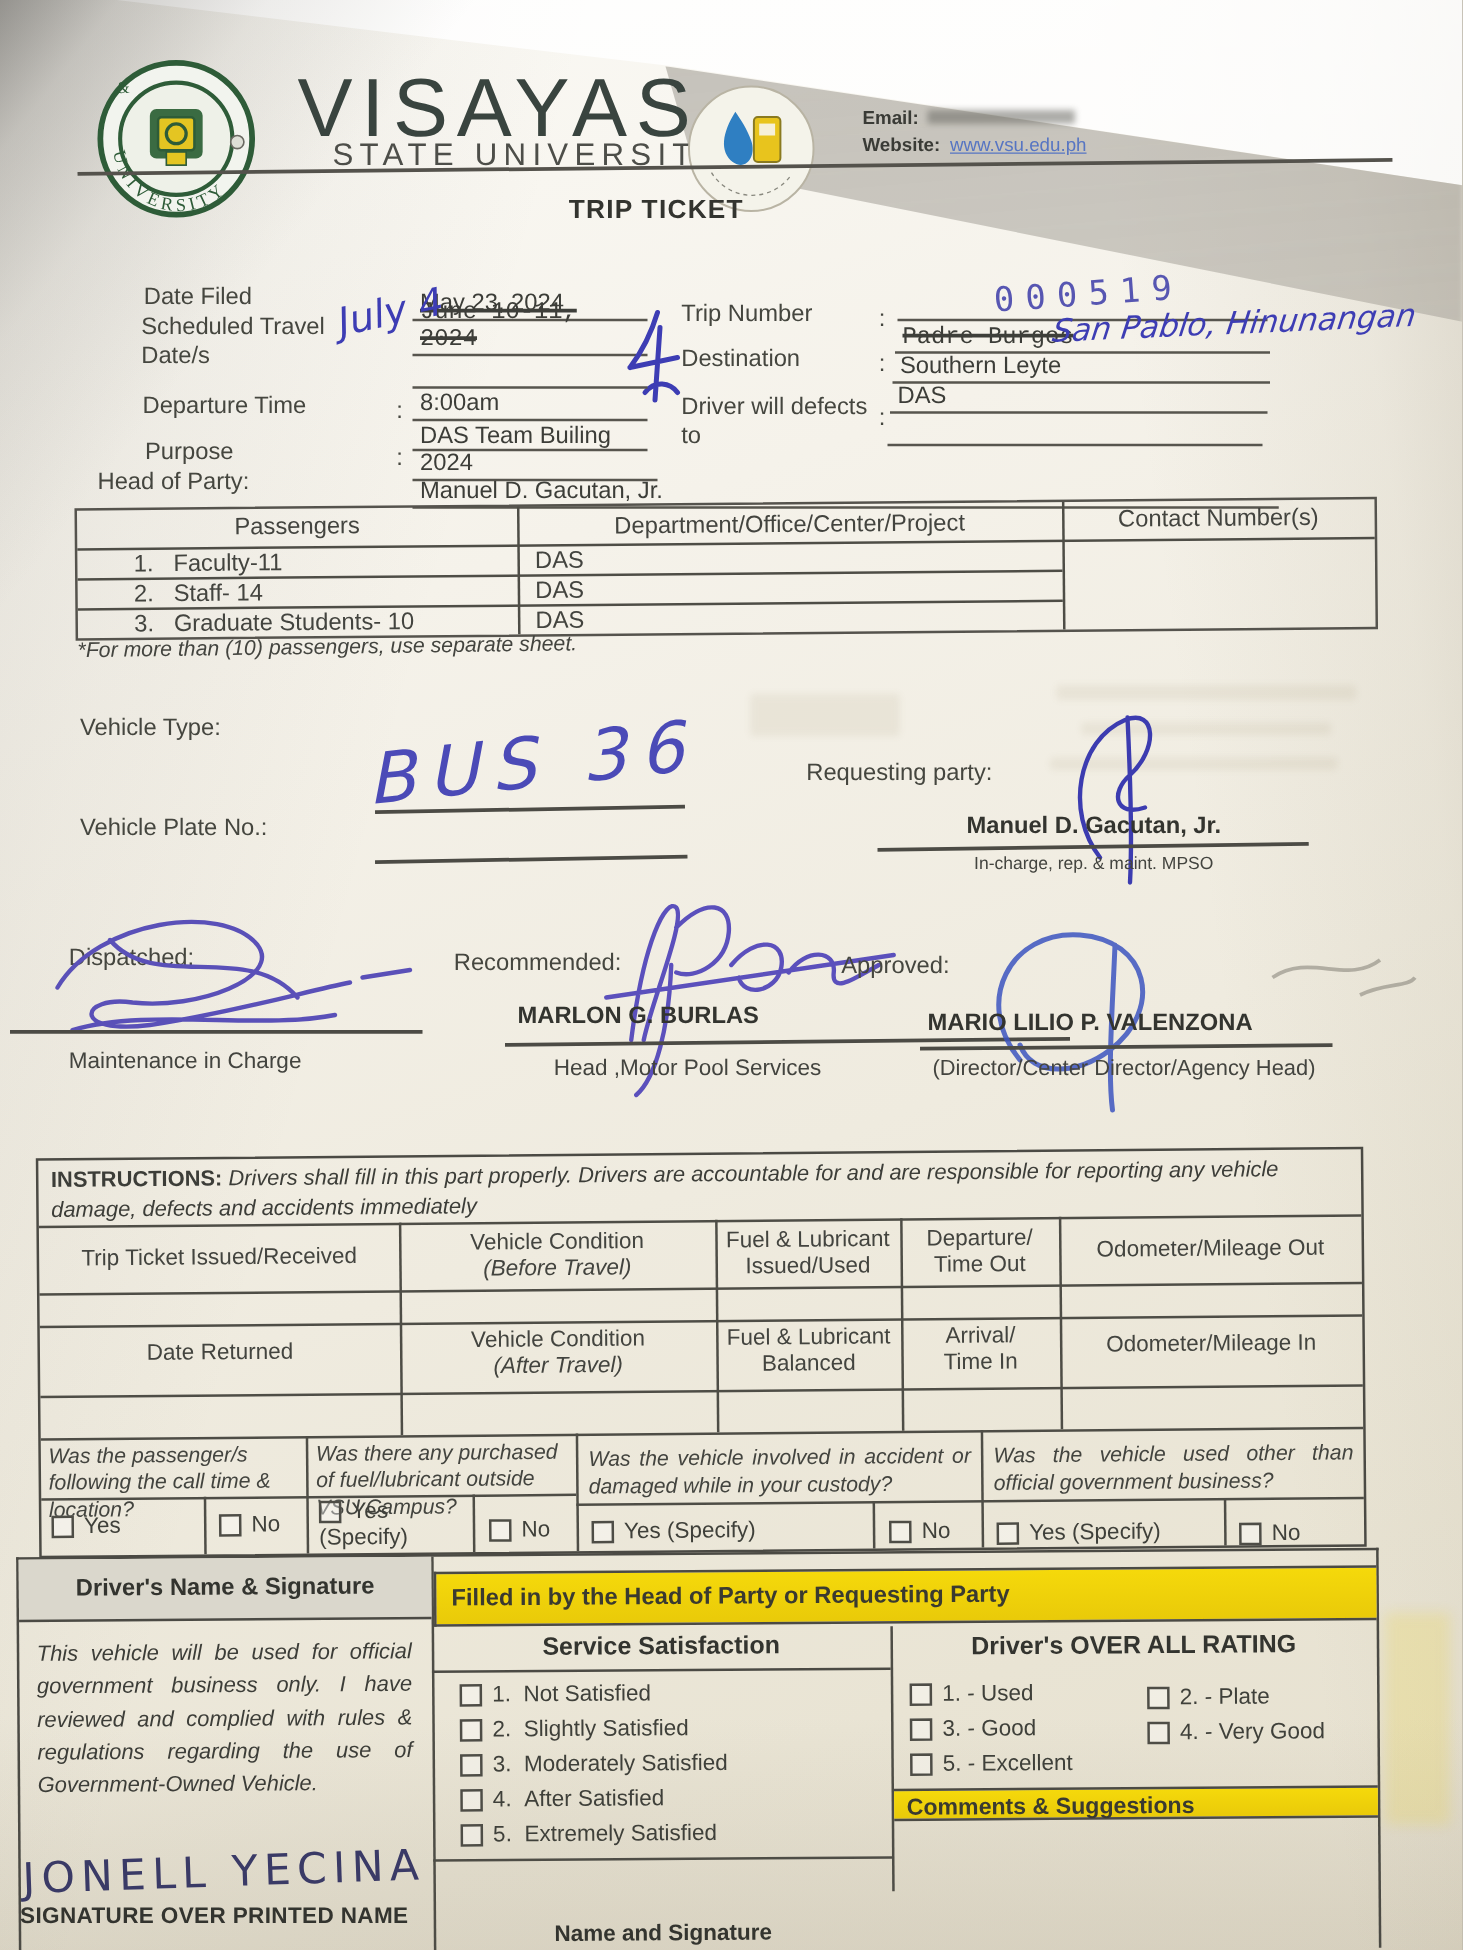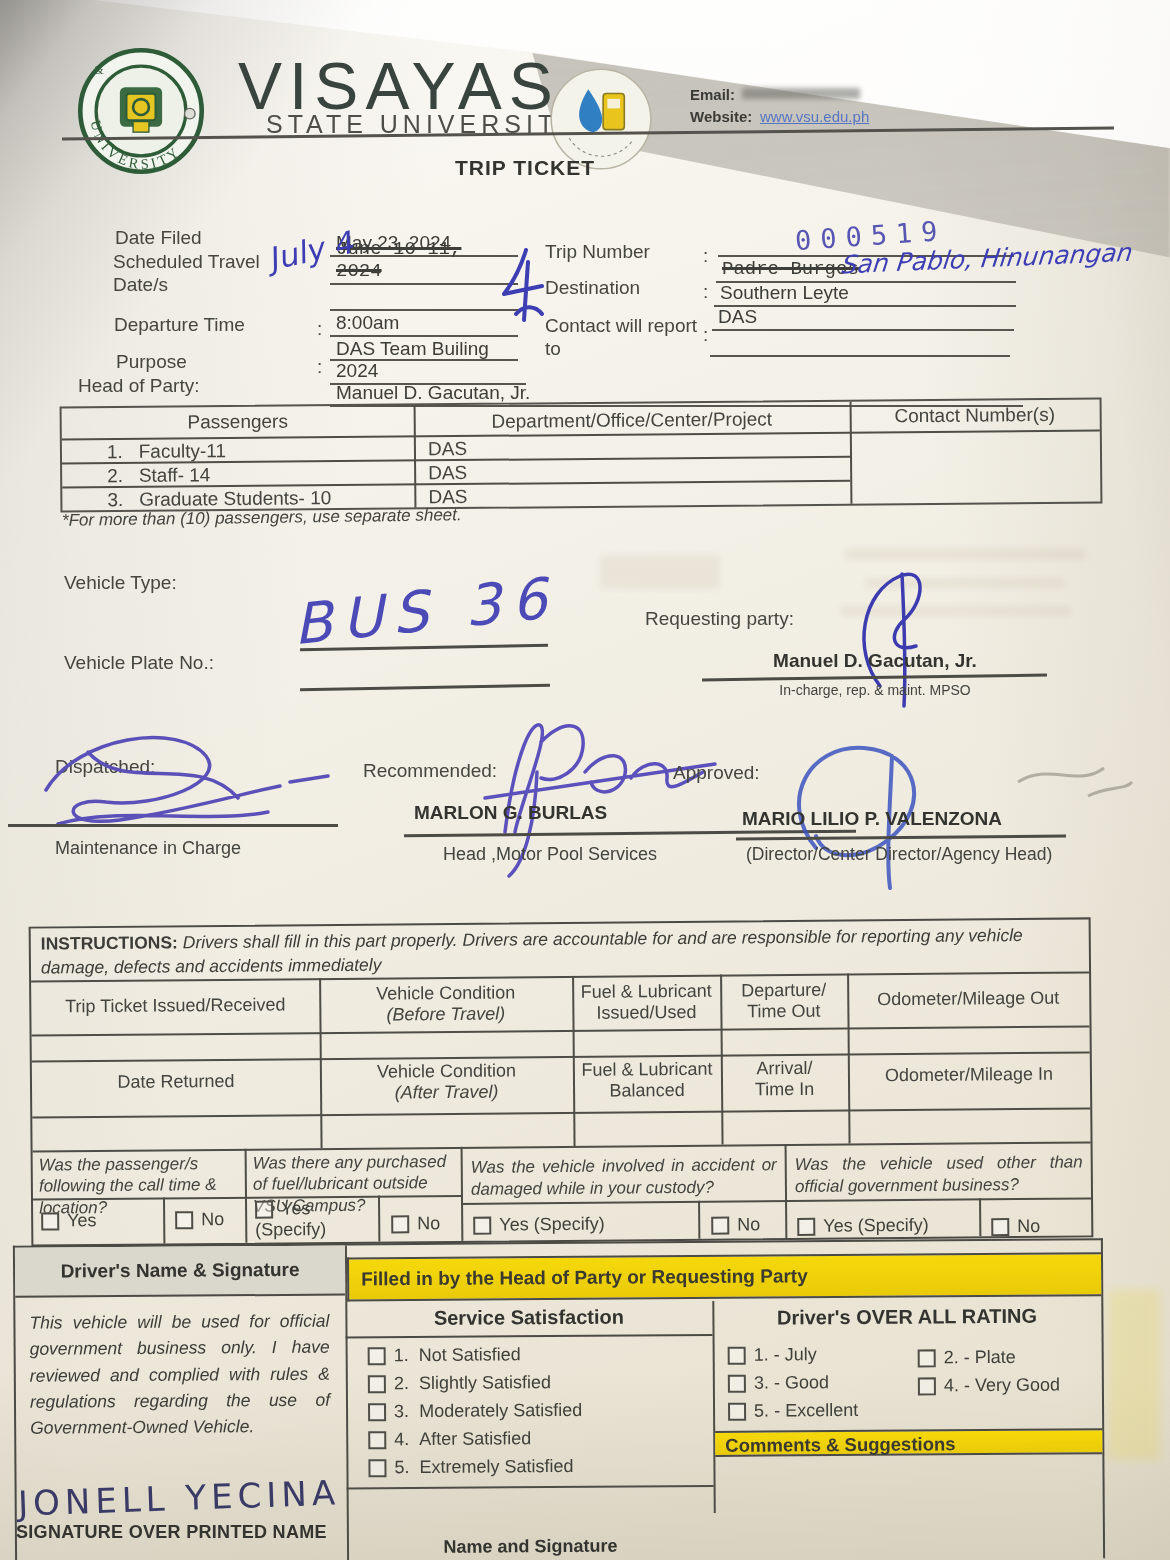--- a/index.html
+++ b/index.html
@@ -120,21 +120,21 @@
     <span>DAS Team Builing 2024</span>
   </div>
   <div class="field" style="left:330px;top:380px;width:685px;height:24px">
     <span>Manuel D. Gacutan, Jr.</span>
   </div>
 
   <div class="abs lbl" style="left:545px;top:241px">Trip Number</div>
   <div class="abs lbl" style="left:703px;top:245px">:</div>
   <div class="abs lbl" style="left:545px;top:277px">Destination</div>
   <div class="abs lbl" style="left:703px;top:281px">:</div>
-  <div class="abs lbl" style="left:545px;top:315px">Contact will report</div>
+  <div class="abs lbl" style="left:545px;top:315px">Driver will defects</div>
   <div class="abs lbl" style="left:545px;top:338px">to</div>
   <div class="abs lbl" style="left:703px;top:324px">:</div>
 
   <div class="abs" style="left:795px;top:220px;font-size:27px;letter-spacing:9px;color:#4646ac;
        font-family:'DejaVu Sans Mono',monospace;transform:rotate(-4deg);opacity:.9">000519</div>
   <div class="field" style="left:718px;top:230px;width:288px;height:24px"></div>
   <div class="field" style="left:716px;top:256px;width:292px;height:24px">
     <span class="strike">Padre Burgos</span>
   </div>
   <div class="hw abs" style="left:842px;top:244px;font-size:25px;transform:rotate(-2.5deg) skewX(-10deg);white-space:nowrap">San Pablo, Hinunangan</div>
@@ -355,21 +355,21 @@
       <span>5.</span>&nbsp;&nbsp;
       <span>Extremely Satisfied</span>
     </div>
     <div class="hline" style="left:330px;top:242px;width:367px"></div>
     <div class="abs ctr b" style="left:330px;top:292px;width:367px;font-size:18px;color:#33342f">Name and Signature</div>
 
     <div class="abs ctr b" style="left:697px;top:64px;width:389px;font-size:20px;color:#33342f">Driver's OVER ALL RATING</div>
     <div class="cbrow abs" style="left:712px;top:102px">
       <span class="cb"></span>
       <span>1.</span>&nbsp;
-      <span>- July</span>
+      <span>- Used</span>
     </div>
     <div class="cbrow abs" style="left:902px;top:106px">
       <span class="cb"></span>
       <span>2.</span>&nbsp;
       <span>- Plate</span>
     </div>
     <div class="cbrow abs" style="left:712px;top:130px">
       <span class="cb"></span>
       <span>3.</span>&nbsp;
       <span>- Good</span>

